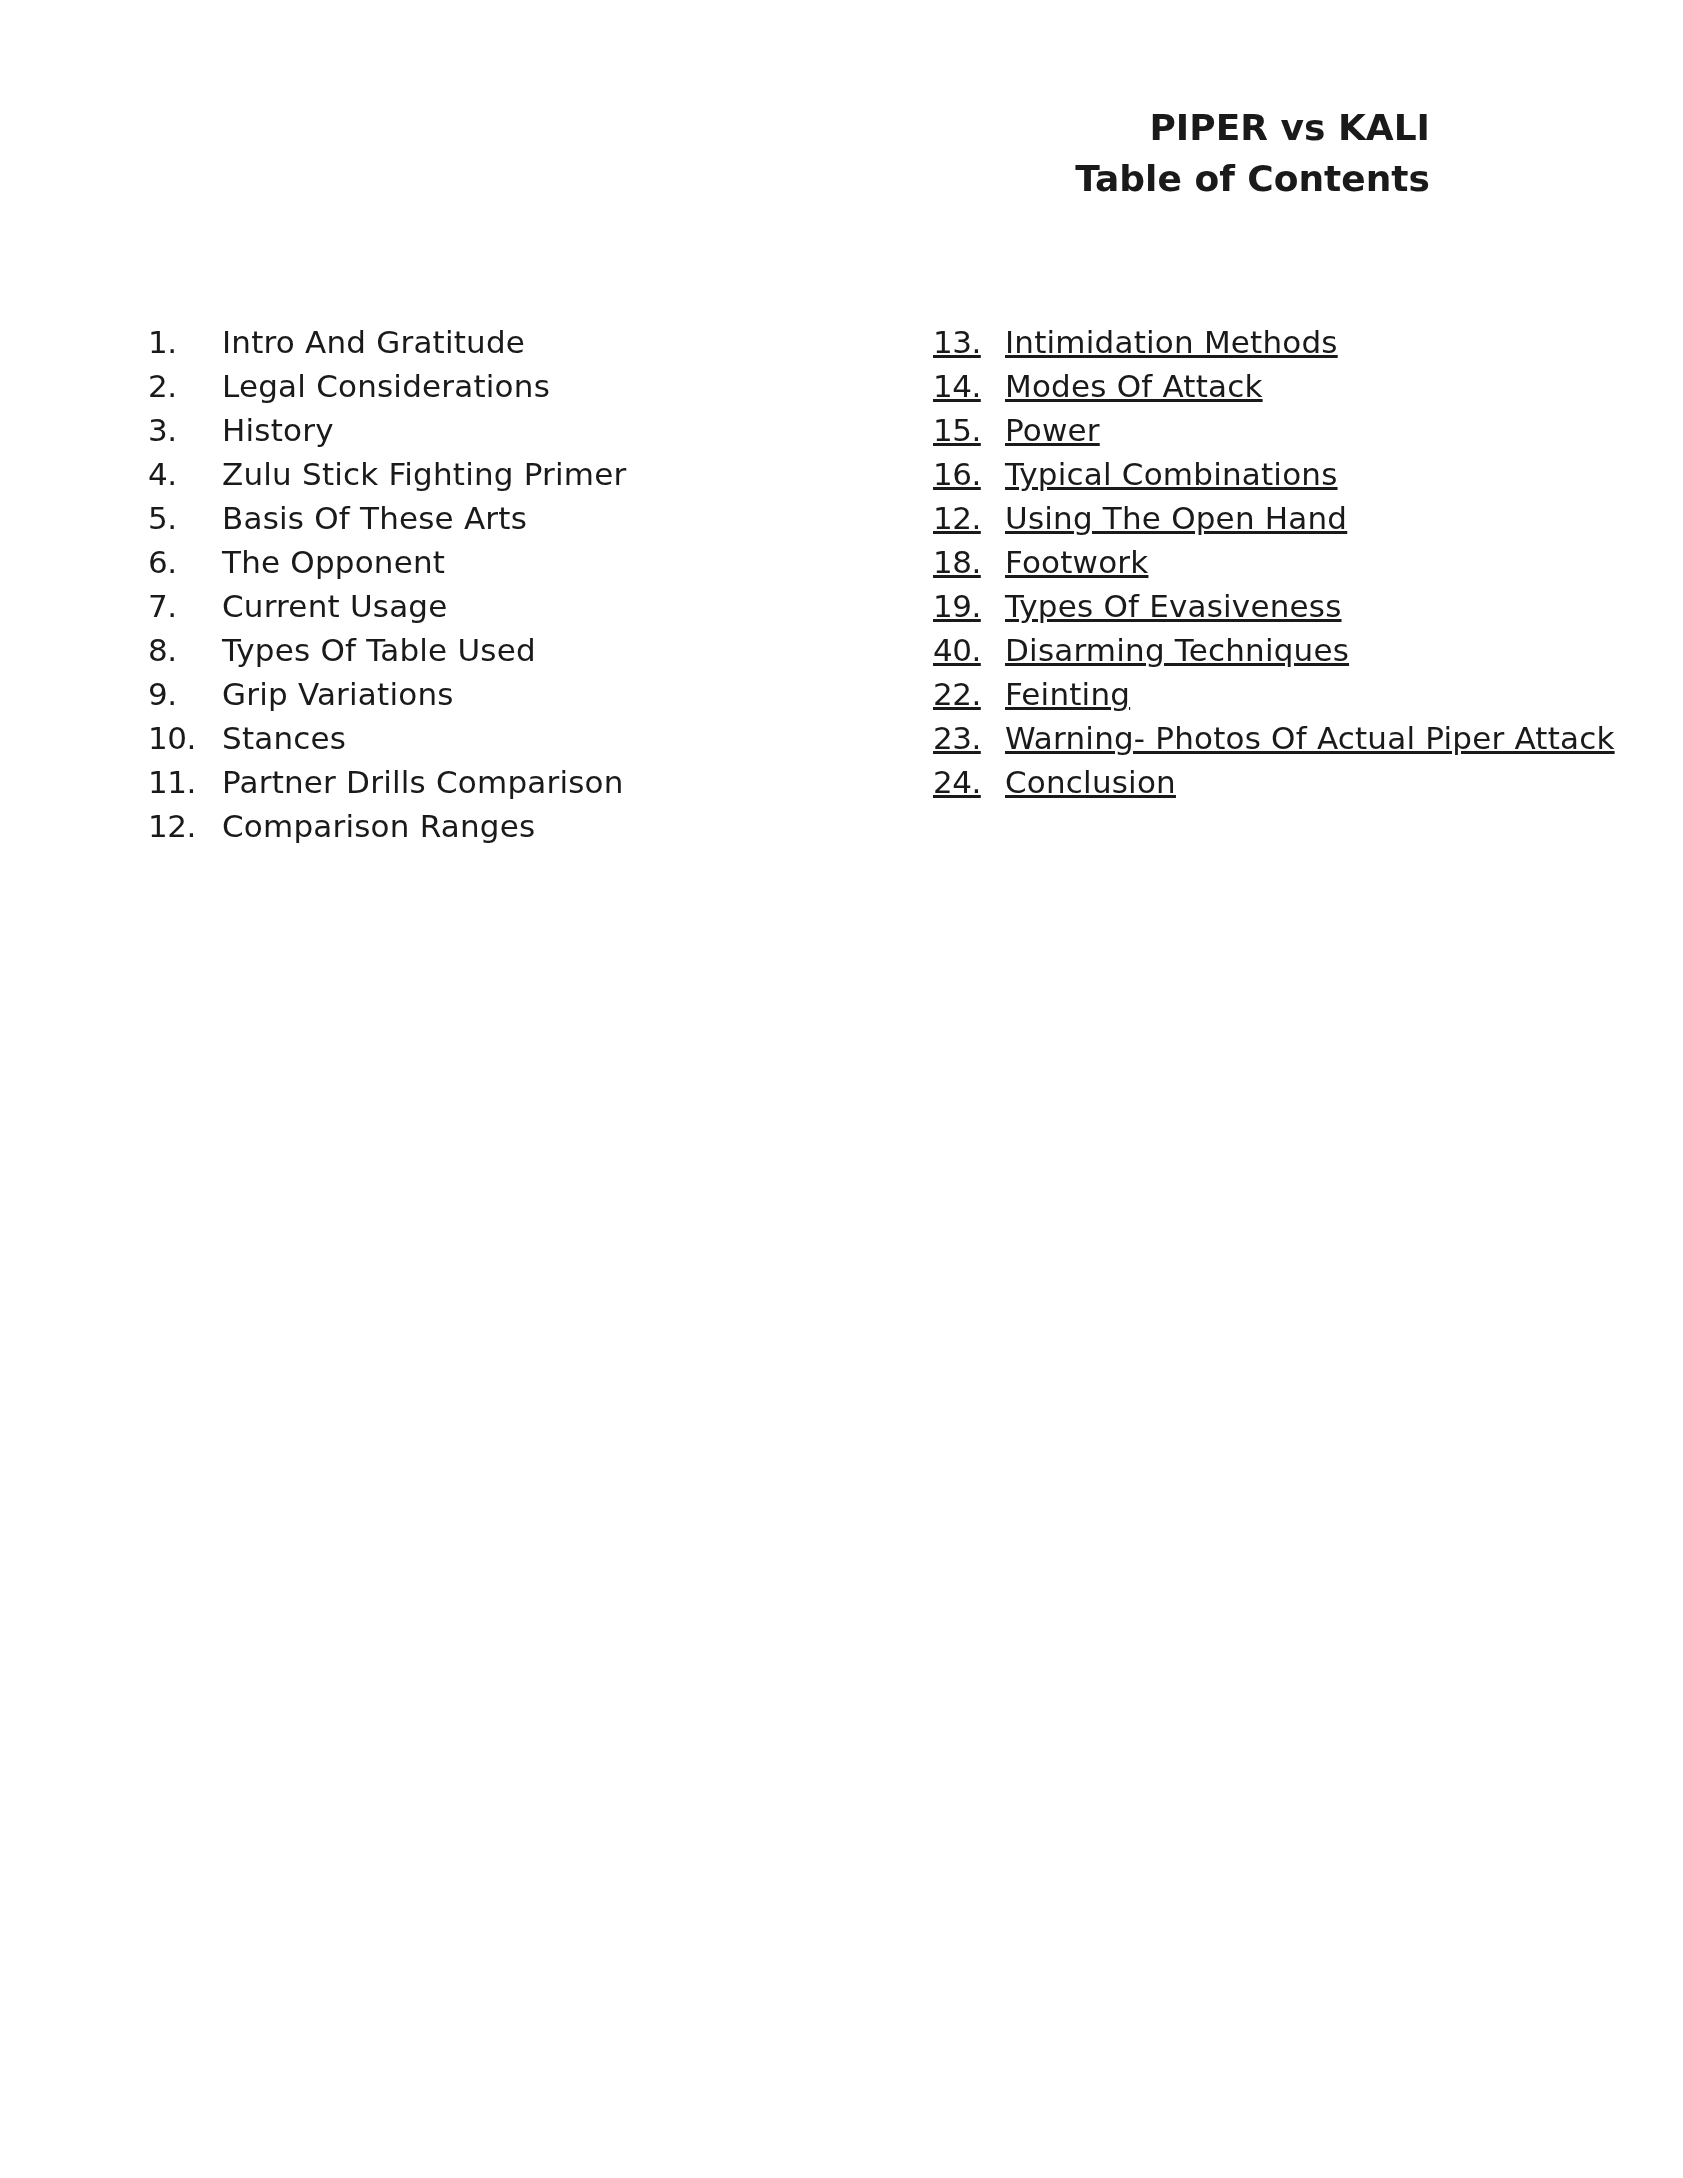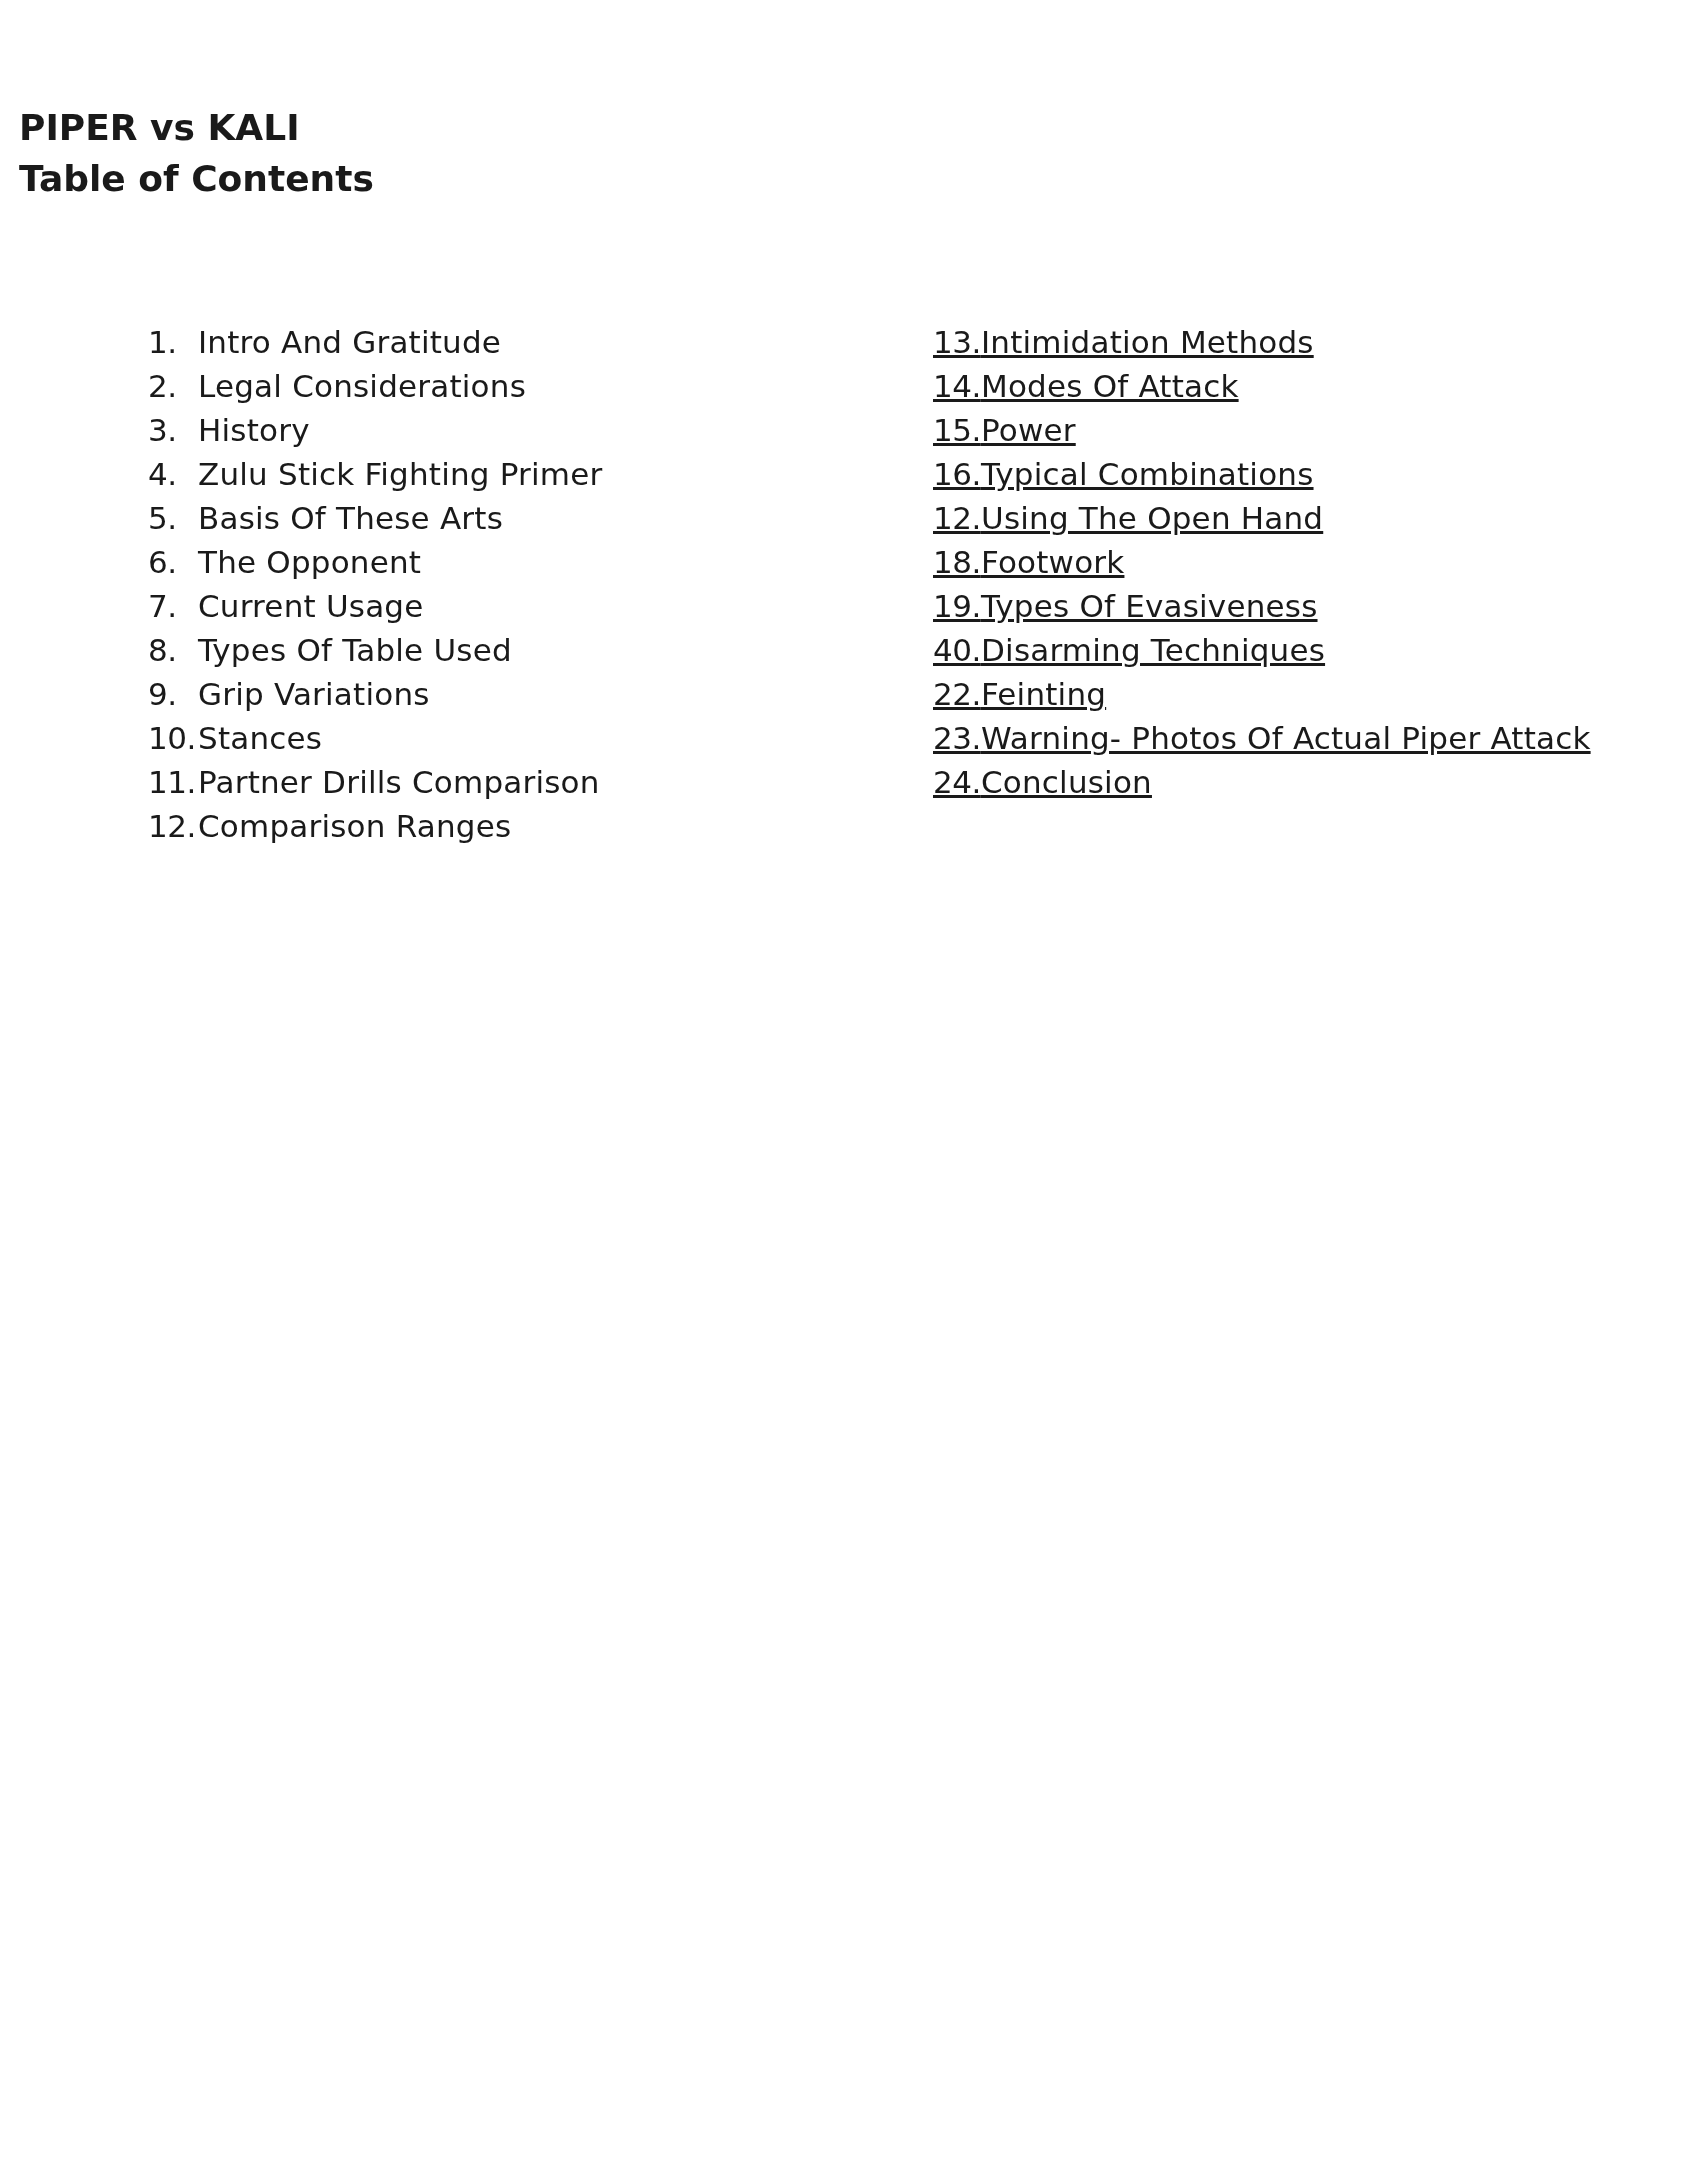--- a/index.html
+++ b/index.html
@@ -1,25 +1,25 @@
 <!DOCTYPE html>
 <html><head>
   <meta charset="utf-8">
   <style>
     html, body { margin: 0; padding: 0; background: #ffffff; }
     body { width: 1683px; height: 2178px; position: relative; overflow: hidden; color: #1a1a1a; font-family: "DejaVu Sans", sans-serif; }
-    .title-block { position: absolute; top: 102px; left: 0; width: 1430px; text-align: left; margin-left: 19px; }
+    .title-block { position: absolute; top: 102px; left: 0; width: 1430px; text-align: right; }
     .title-line { font-family: "DejaVu Sans", sans-serif; font-weight: bold; font-size: 36px; line-height: 51px; color: #1a1a1a; }
     .toc-col { position: absolute; top: 320px; list-style: none; margin: 0; padding: 0; }
     .toc-col.left { left: 148px; }
     .toc-col.right { left: 933px; text-decoration: underline; }
     .toc-item { display: flex; height: 44px; align-items: center; font-size: 31px; color: #1a1a1a; white-space: nowrap; }
     .toc-num { display: inline-block; width: 50px; letter-spacing: -0.5px; }
     .toc-col.right .toc-num { width: 48px; }
-    .toc-label { display: inline-block; letter-spacing: 0.2px; }
+    .toc-label { display: inline-block; letter-spacing: 0.2px; margin-left: 24px; }
   </style>
 </head>
 <body>
 
 <div class="title-block">
   <div class="title-line">PIPER vs KALI</div>
   <div class="title-line">Table of Contents</div>
 </div>
 
 <ol class="toc-col left">

